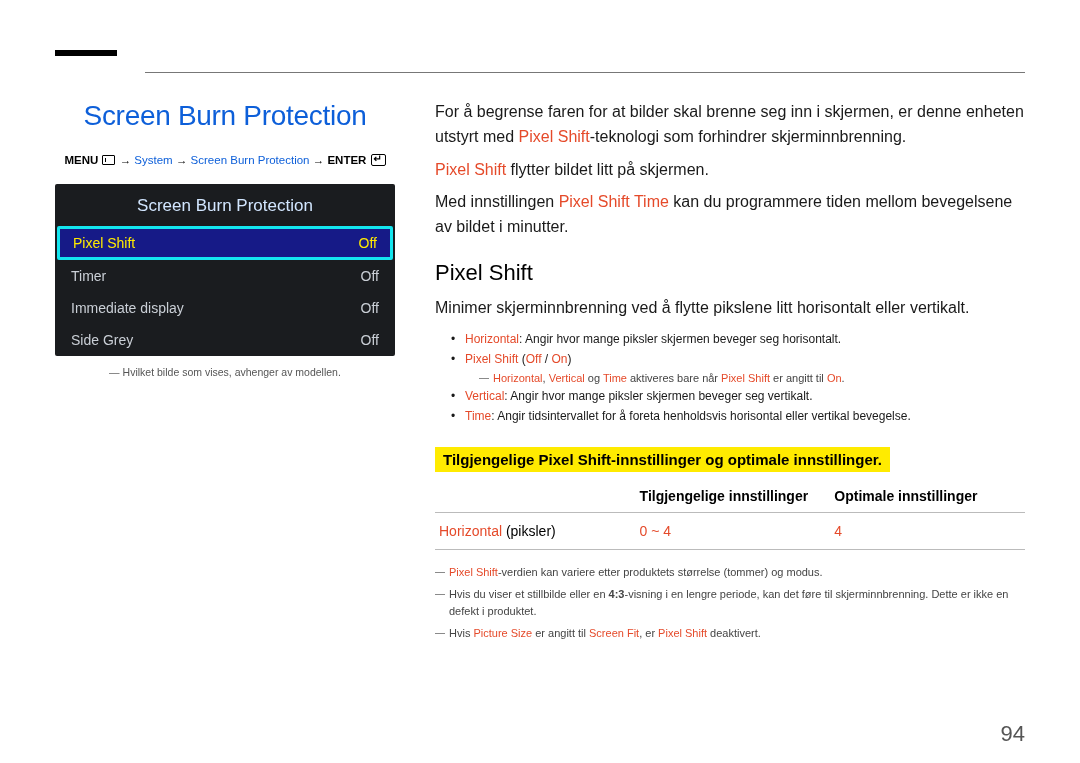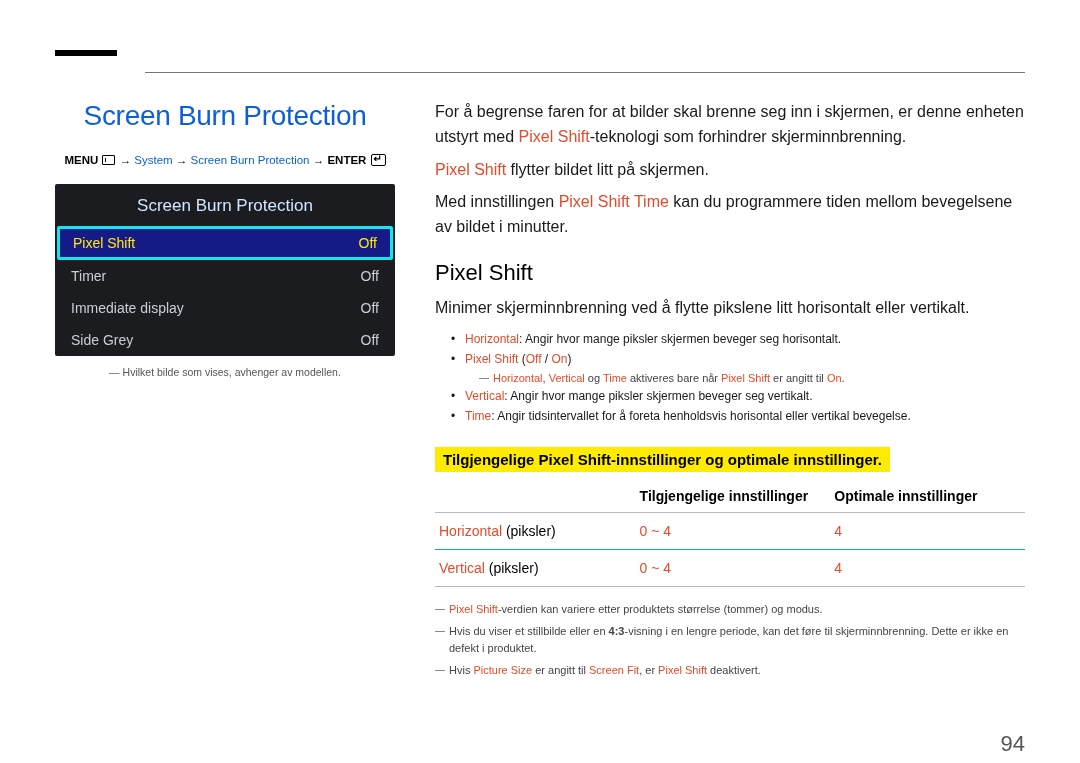--- a/index.html
+++ b/index.html
@@ -120,21 +120,21 @@
     color: #e54a2a;
   }
   table.settings td .black { color: #000; }
   table.settings tr:last-child td { border-bottom: 1px solid #bbb; }
 
   .notes-block { margin-top: 14px; }
   .notes-block .sub-note { margin-left: 0; margin-bottom: 6px; }
 
   .page-num {
     position: absolute;
-    bottom: 6px;
+    bottom: 16px;
     right: 55px;
     font-size: 22px;
     color: #555;
     font-weight: 300;
   }
 </style>
 </head>
 <body>
 
 <div class="top-marker"></div>
@@ -222,25 +222,20 @@
           <th>Tilgjengelige innstillinger</th>
           <th>Optimale innstillinger</th>
         </tr>
       </thead>
       <tbody>
         <tr>
           <td><span>Horizontal</span><span class="black"> (piksler)</span></td>
           <td>0 ~ 4</td>
           <td>4</td>
         </tr>
-        <tr>
-          <td><span>Vertical</span><span class="black"> (piksler)</span></td>
-          <td>0 ~ 4</td>
-          <td>4</td>
-        </tr>
       </tbody>
     </table>
 
     <div class="notes-block">
       <div class="sub-note fn-color">
         <span class="red">Pixel Shift</span><span>-verdien kan variere etter produktets størrelse (tommer) og modus.</span>
       </div>
       <div class="sub-note fn-color">
         <span>Hvis du viser et stillbilde eller en </span><b>4:3</b><span>-visning i en lengre periode, kan det føre til skjerminnbrenning. Dette er ikke en defekt i produktet.</span>
       </div>

